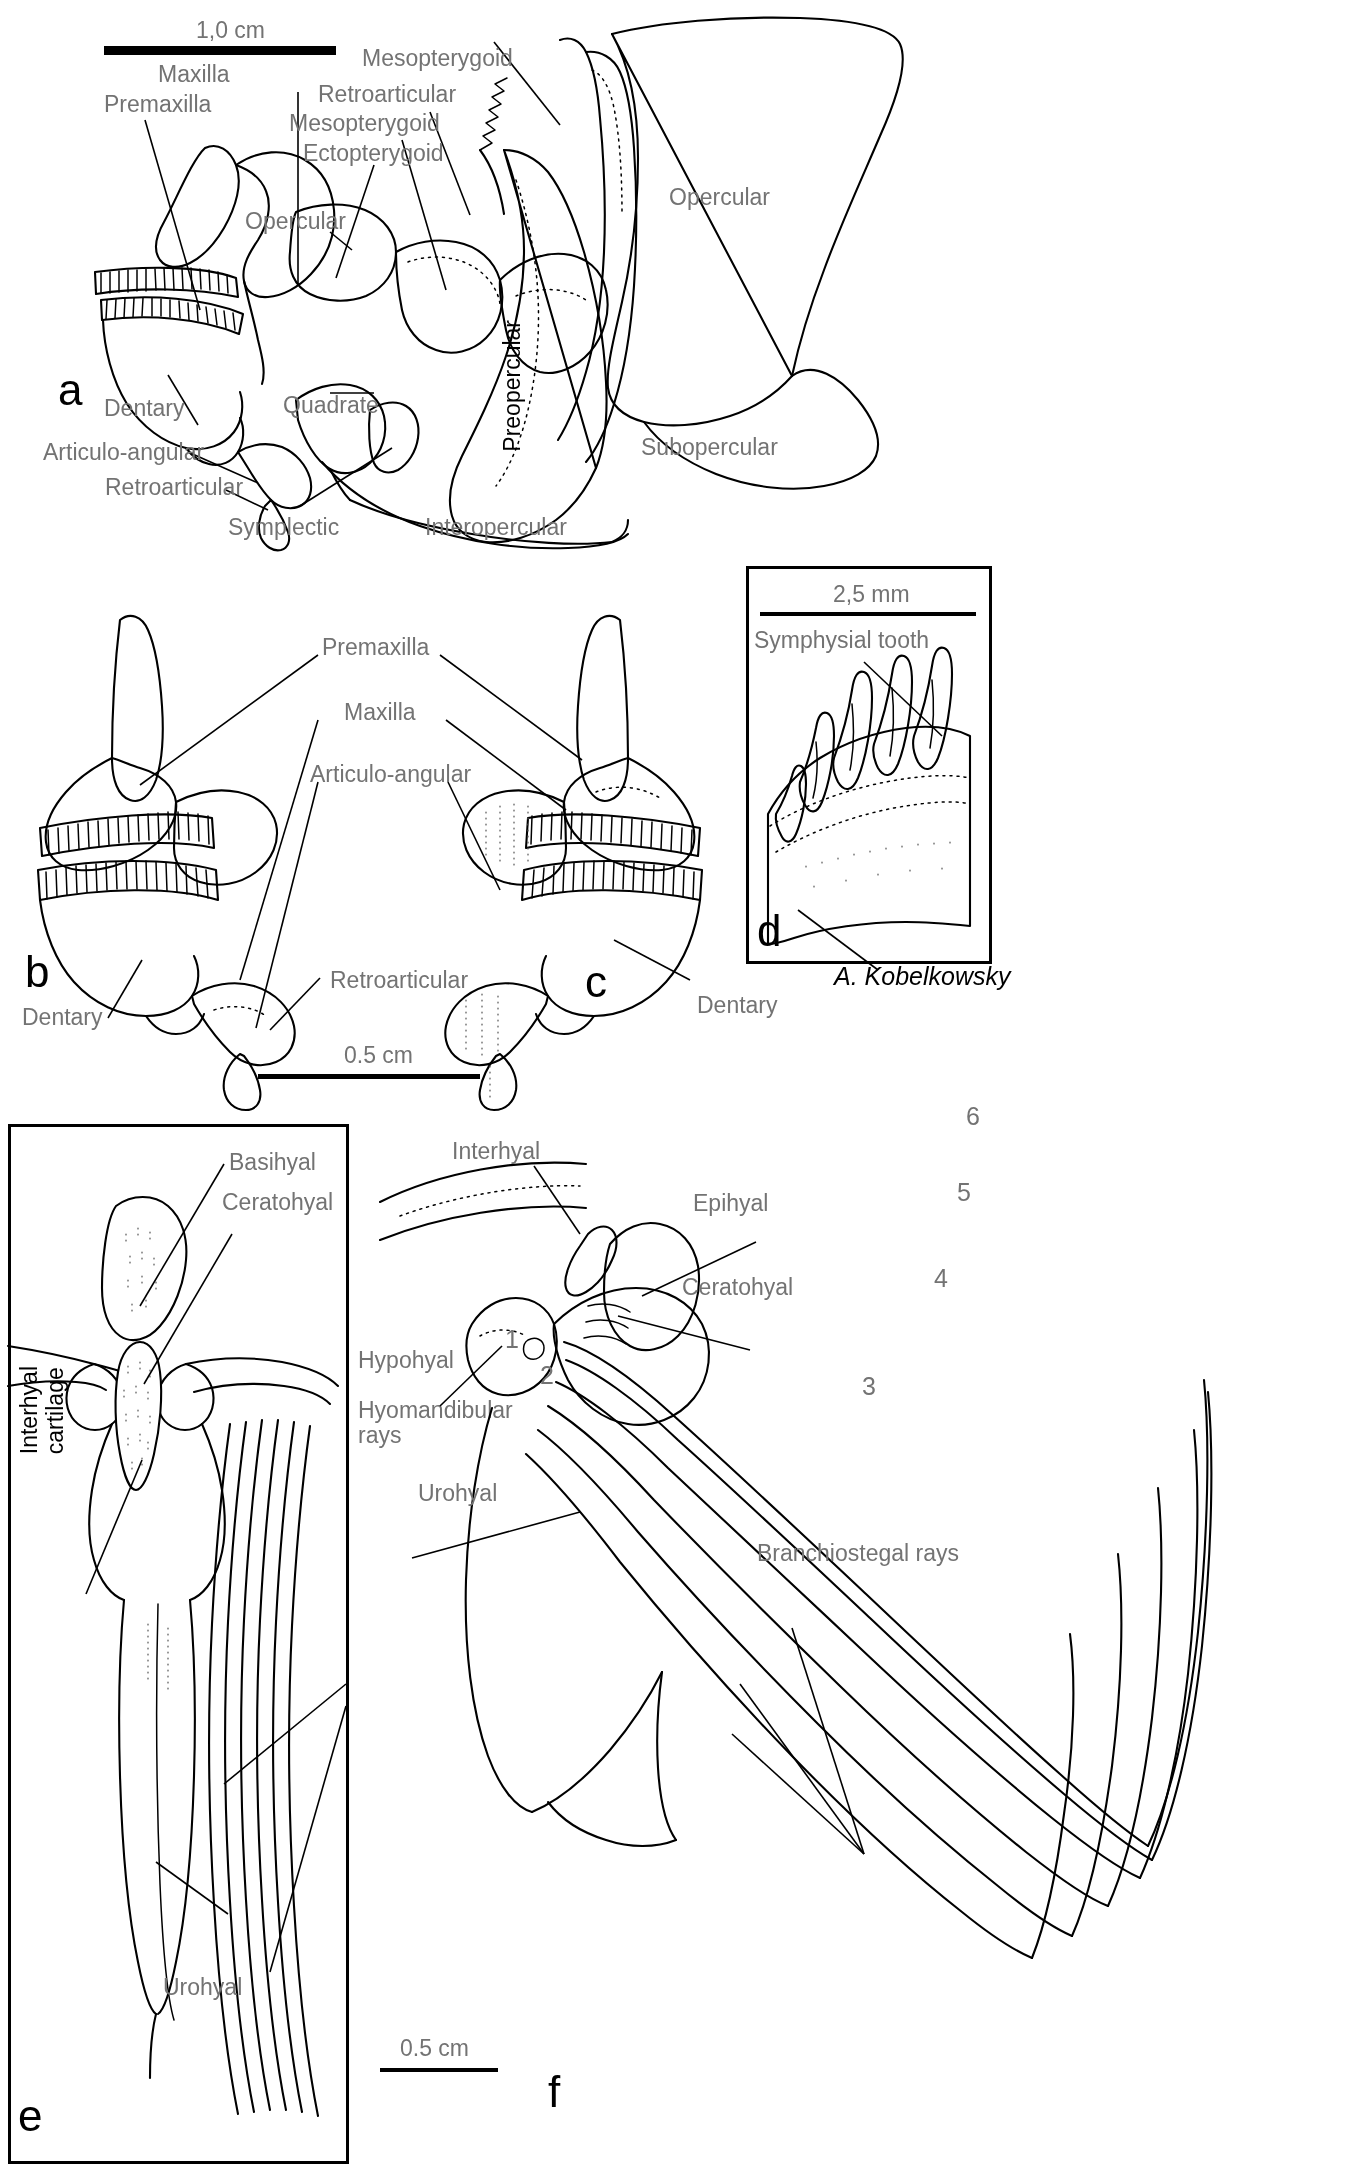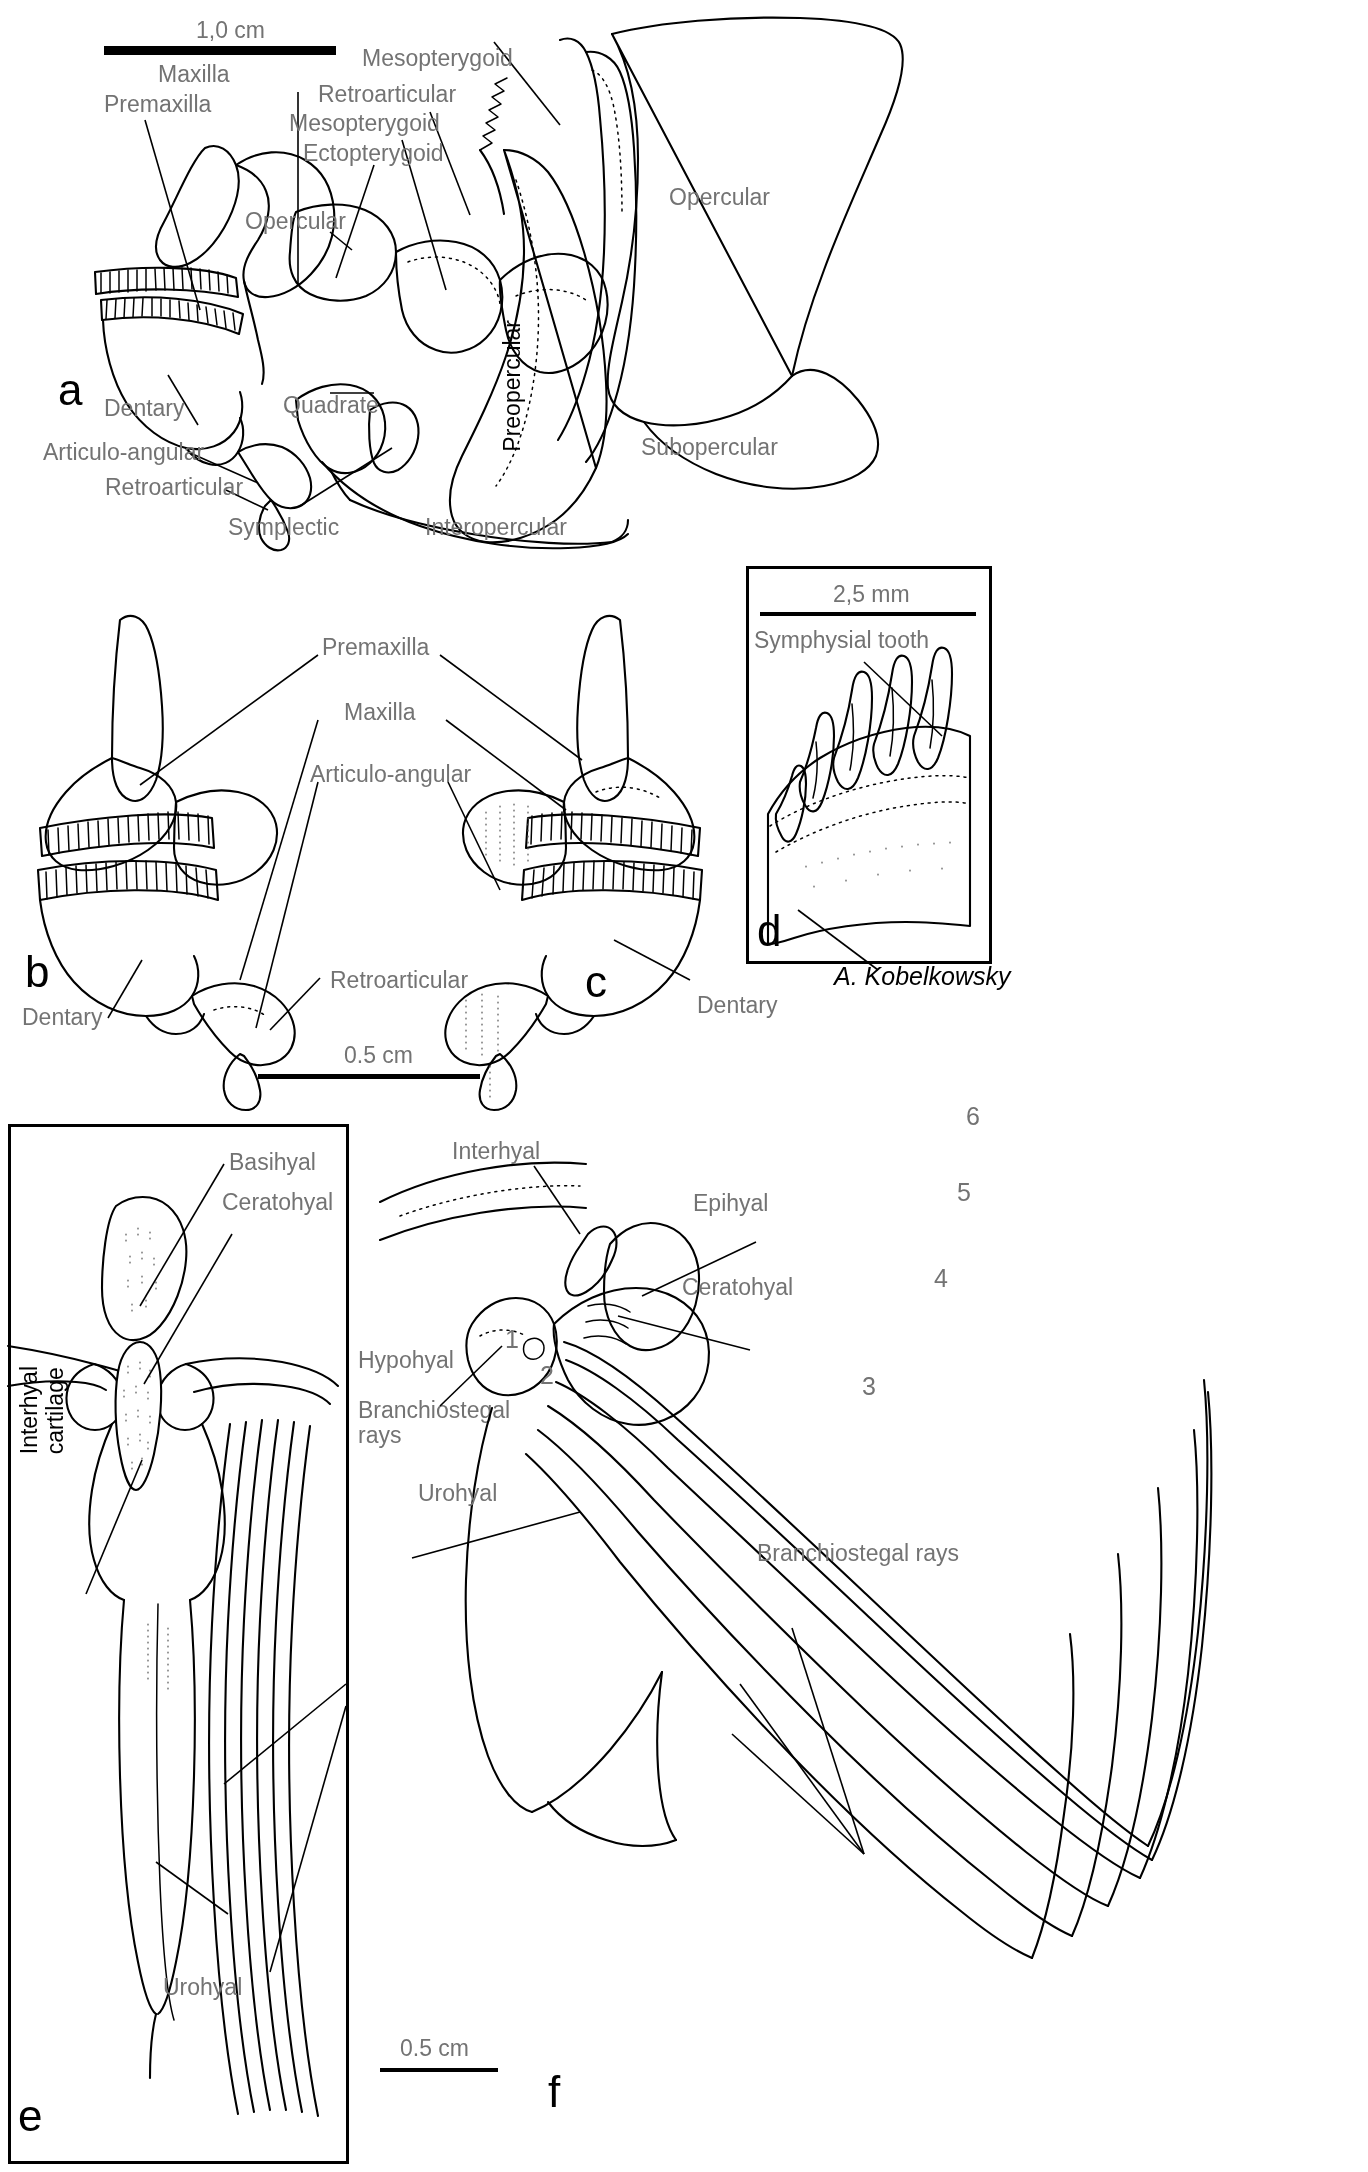--- a/index.html
+++ b/index.html
@@ -487,21 +487,21 @@
     </g>
   </svg>
 
   <div class="lbl" style="left:229px;top:1150px;">Basihyal</div>
   <div class="lbl" style="left:222px;top:1190px;">Ceratohyal</div>
   <div class="vert" style="left:16px;top:1366px;line-height:26px;">Interhyal
 cartilage</div>
   <div class="lbl" style="left:163px;top:1975px;">Urohyal</div>
   <div class="panel-letter" style="left:18px;top:2094px;">e</div>
 
-  <div class="lbl" style="left:358px;top:1398px;"><span style="white-space:pre-line">Branchiostegal
+  <div class="lbl" style="left:358px;top:1398px;"><span style="white-space:pre-line">Hyomandibular
 rays</span></div>
 
   <svg class="art" style="left:380px;top:1124px;width:988px;height:1048px" viewBox="0 0 988 1048">
 
     <path class="stroke" d="M208 110 C216 102 226 100 232 106 C238 112 238 124 232 136
       C226 150 216 162 206 168 C196 174 188 172 186 164 C183 154 190 136 200 122 Z"></path>
 
     <path class="stroke" d="M92 200 C102 184 118 174 136 174 C154 174 168 184 174 200
       C180 218 176 240 164 254 C152 268 134 274 118 270 C102 266 92 252 88 236
       C85 222 86 210 92 200 Z"></path>

